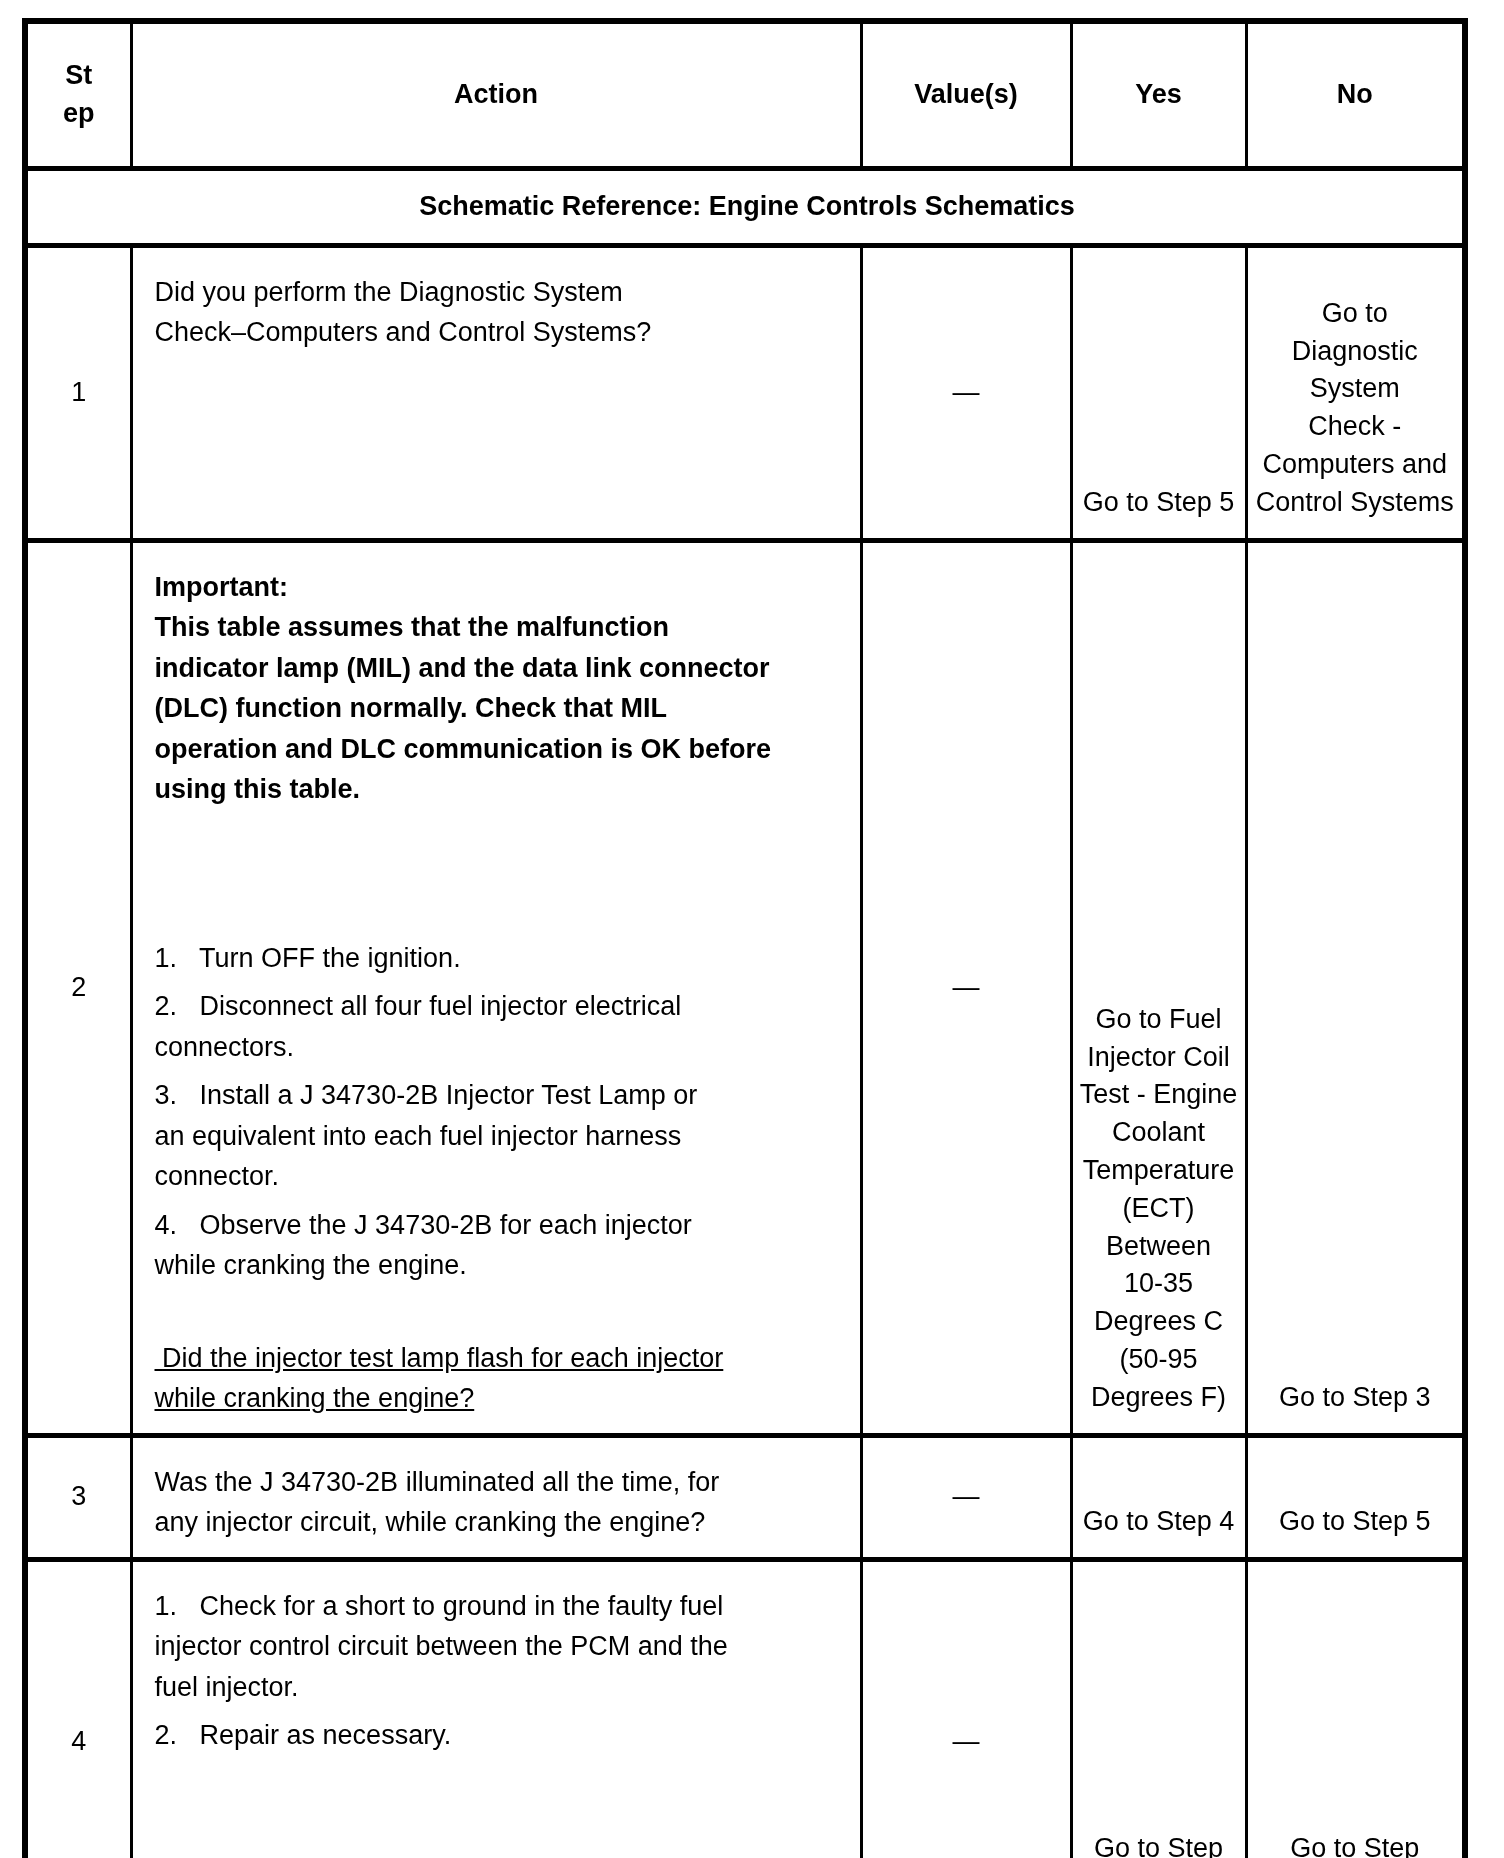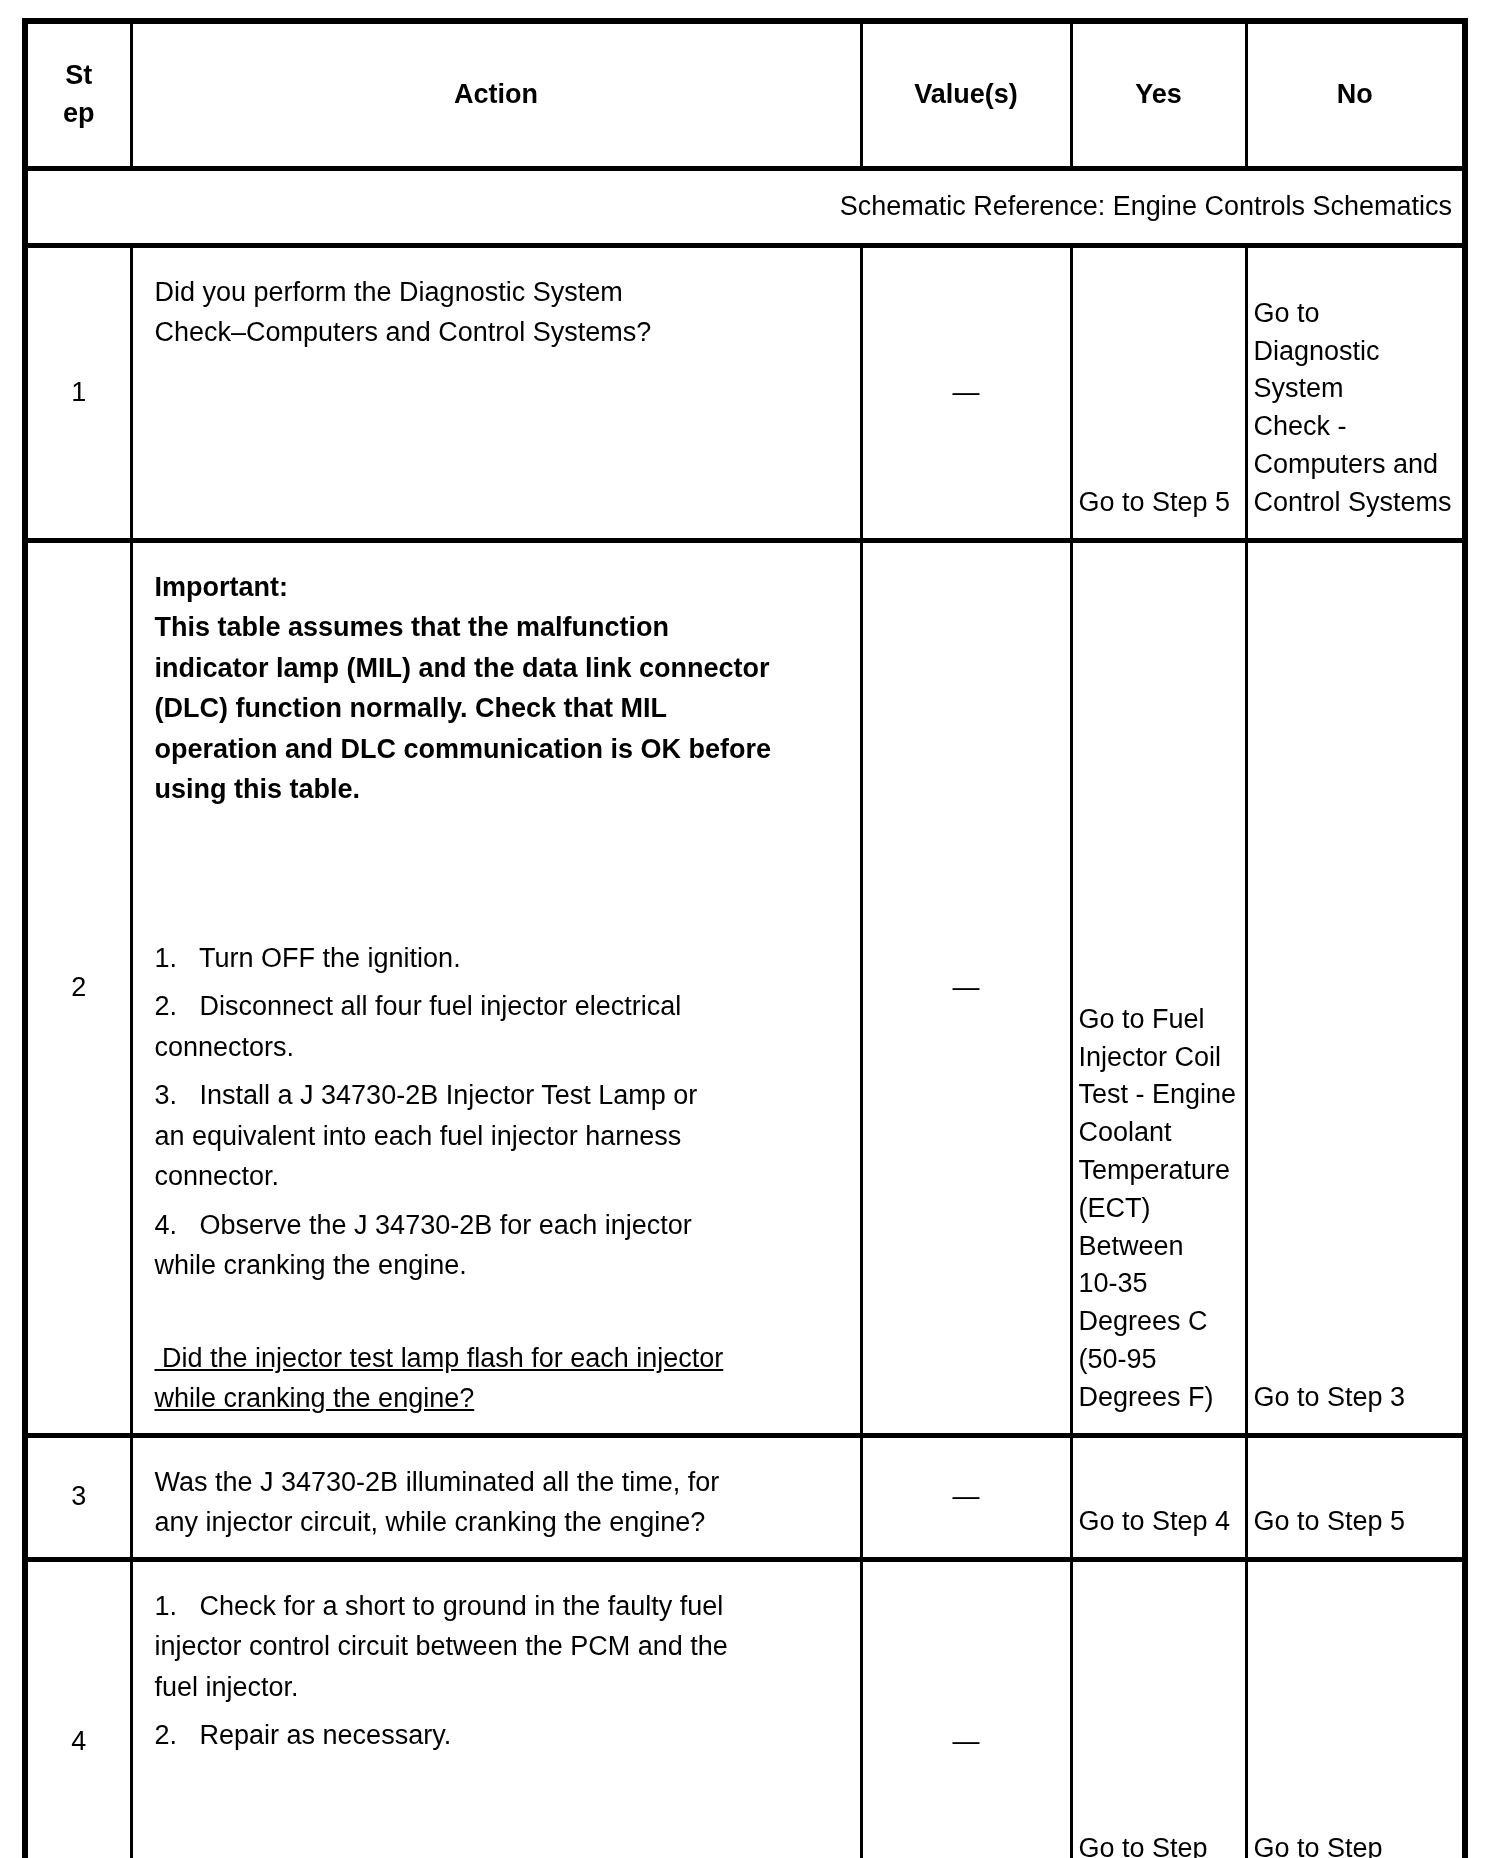--- a/index.html
+++ b/index.html
@@ -53,42 +53,43 @@
   tr.r-4      { height: 342px; }
 
   td.hdr {
     font-weight: bold;
     text-align: center;
     vertical-align: middle;
     white-space: pre-line;
     padding: 4px;
   }
   td.schem {
-    font-weight: normal;
-    text-align: right;
+    font-weight: bold;
+    text-align: center;
     vertical-align: middle;
     padding: 6px 10px 6px 14px;
   }
   td.step-cell {
     text-align: center;
     vertical-align: middle;
     padding: 2px;
   }
   td.action-cell {
     text-align: left;
     vertical-align: top;
     padding: 16px 18px 14px 22px;
     line-height: 1.5;
   }
   td.values-cell {
     text-align: center;
     vertical-align: middle;
     padding: 2px;
   }
   td.go-cell {
+    text-align: center;
     vertical-align: bottom;
     padding: 8px 6px 16px 6px;
     white-space: pre-line;
     line-height: 1.4;
   }
   .pre { white-space: pre-wrap; margin-top: 8px; }
   .bold { font-weight: bold; }
   .gap-list { margin-top: 128px; }
   .gap-q2  { margin-top: 52px; text-decoration: underline; }
   .gap-q4  { margin-top: 112px; }

